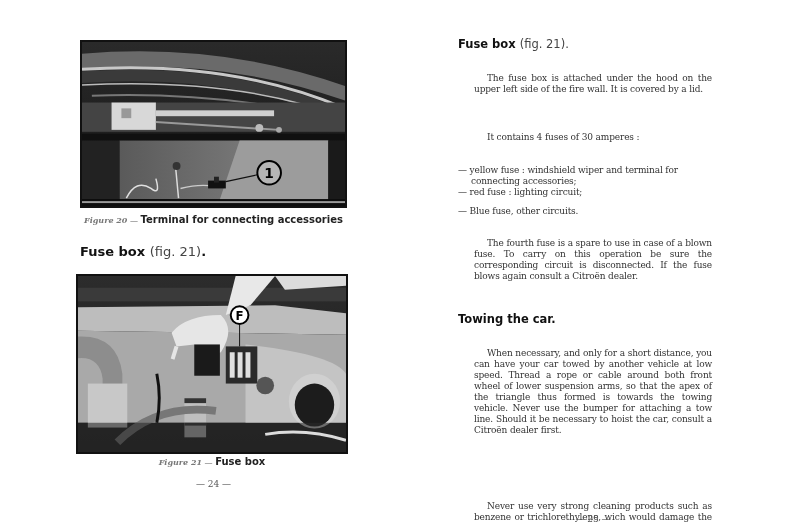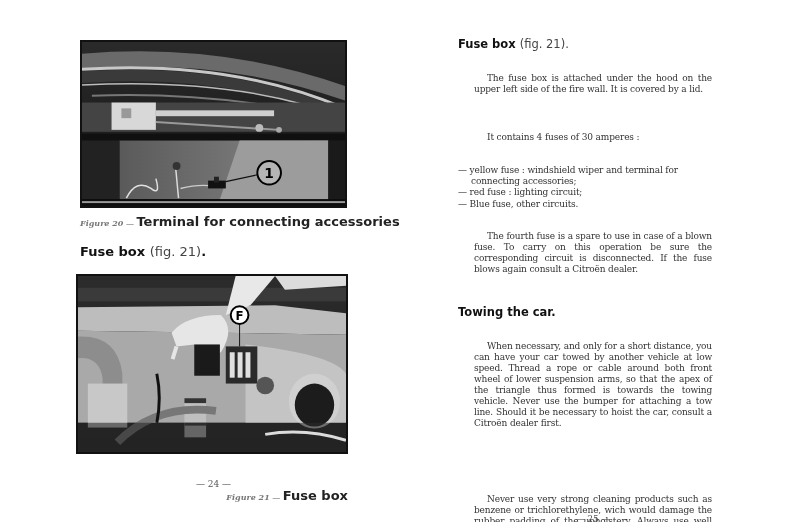--- a/index.html
+++ b/index.html
@@ -46,24 +46,24 @@
       font-family: "DejaVu Serif", serif;
       font-style: italic;
       color: #777;
       font-weight: bold;
     }
     .caption .sep { color: #555; }
     .caption .ttl {
       font-family: "DejaVu Sans", sans-serif;
       font-weight: bold;
       color: #222;
-      font-size: 13px;
+      font-size: 10px;
     }
     .caption-1 { left: 80px; width: 267px; top: 214px; }
-    .caption-2 { left: 76px; width: 272px; top: 488px; text-align: right; }
+    .caption-2 { left: 76px; width: 272px; top: 456px; }
 
     .heading {
       position: absolute;
       font-family: "DejaVu Sans", sans-serif;
       font-weight: bold;
       color: #111;
       white-space: nowrap;
     }
     .heading .ref {
       font-weight: normal;
@@ -263,21 +263,21 @@
         <span class="ref">(fig. 21).</span>
       </h2>
       <div class="gap-s"></div>
       <p class="para">The fuse box is attached under the hood on the upper left side of the fire wall.  It is covered by a lid.</p>
       <div class="gap-s"></div>
       <p class="para">It contains 4 fuses of 30 amperes :</p>
       <div style="height:3px"></div>
       <ul class="list">
         <li style="margin-top:3px">— yellow fuse : windshield wiper and terminal for connecting accessories;</li>
         <li>— red fuse : lighting circuit;</li>
-        <li style="margin-top:1px">— Blue fuse, other circuits.</li>
+        <li style="margin-top:8px">— Blue fuse, other circuits.</li>
       </ul>
       <div class="gap-s"></div>
       <p class="para">The fourth fuse is a spare to use in case of a blown fuse. To carry on this operation be sure the corresponding circuit is disconnected.  If the fuse blows again consult a Citroën dealer.</p>
     </section>
 
     <div class="gap-l"></div>
 
     <section>
       <h2 class="sec-heading">Towing the car.</h2>
       <div class="gap-s"></div>

